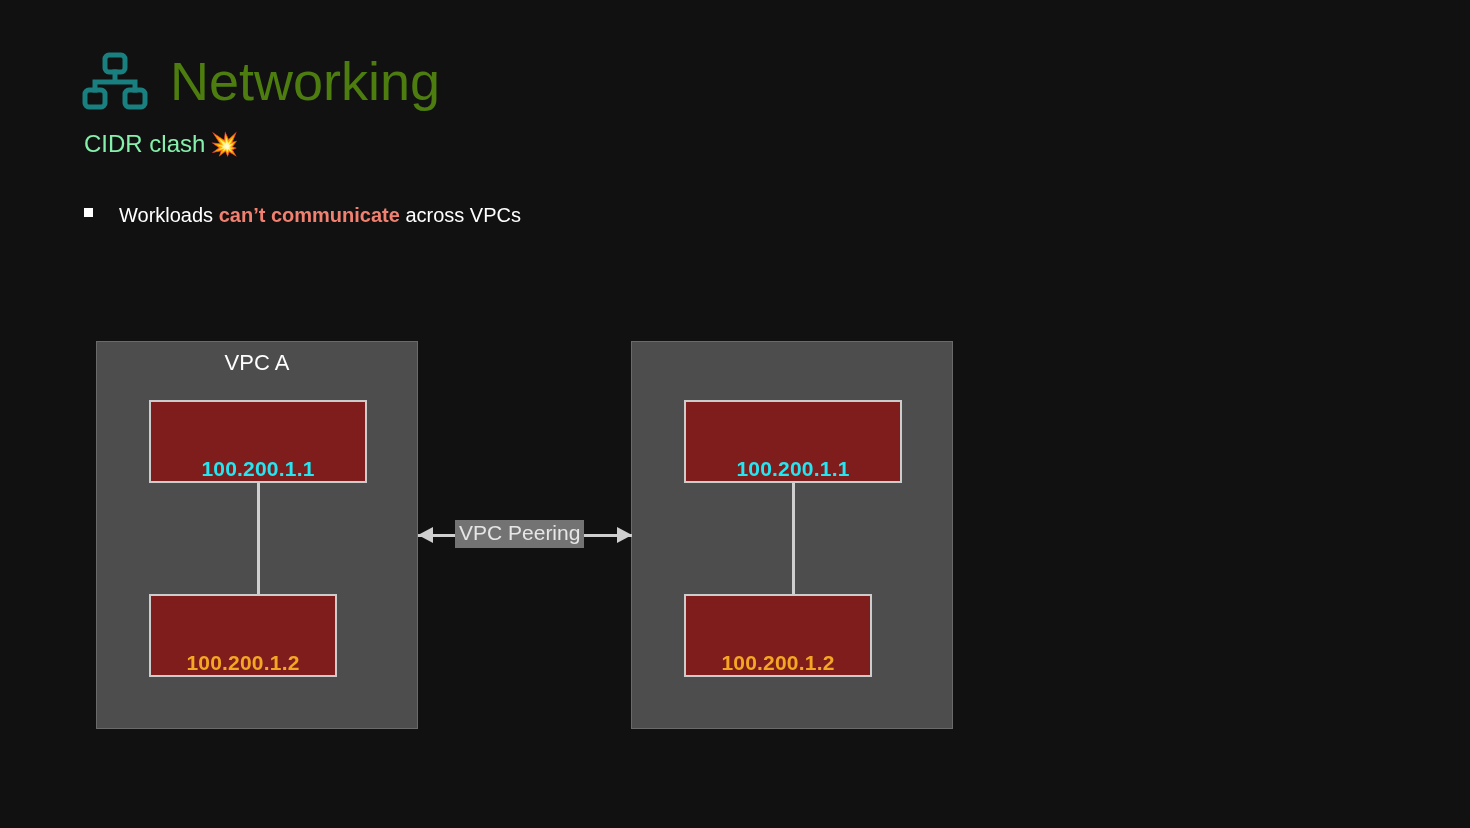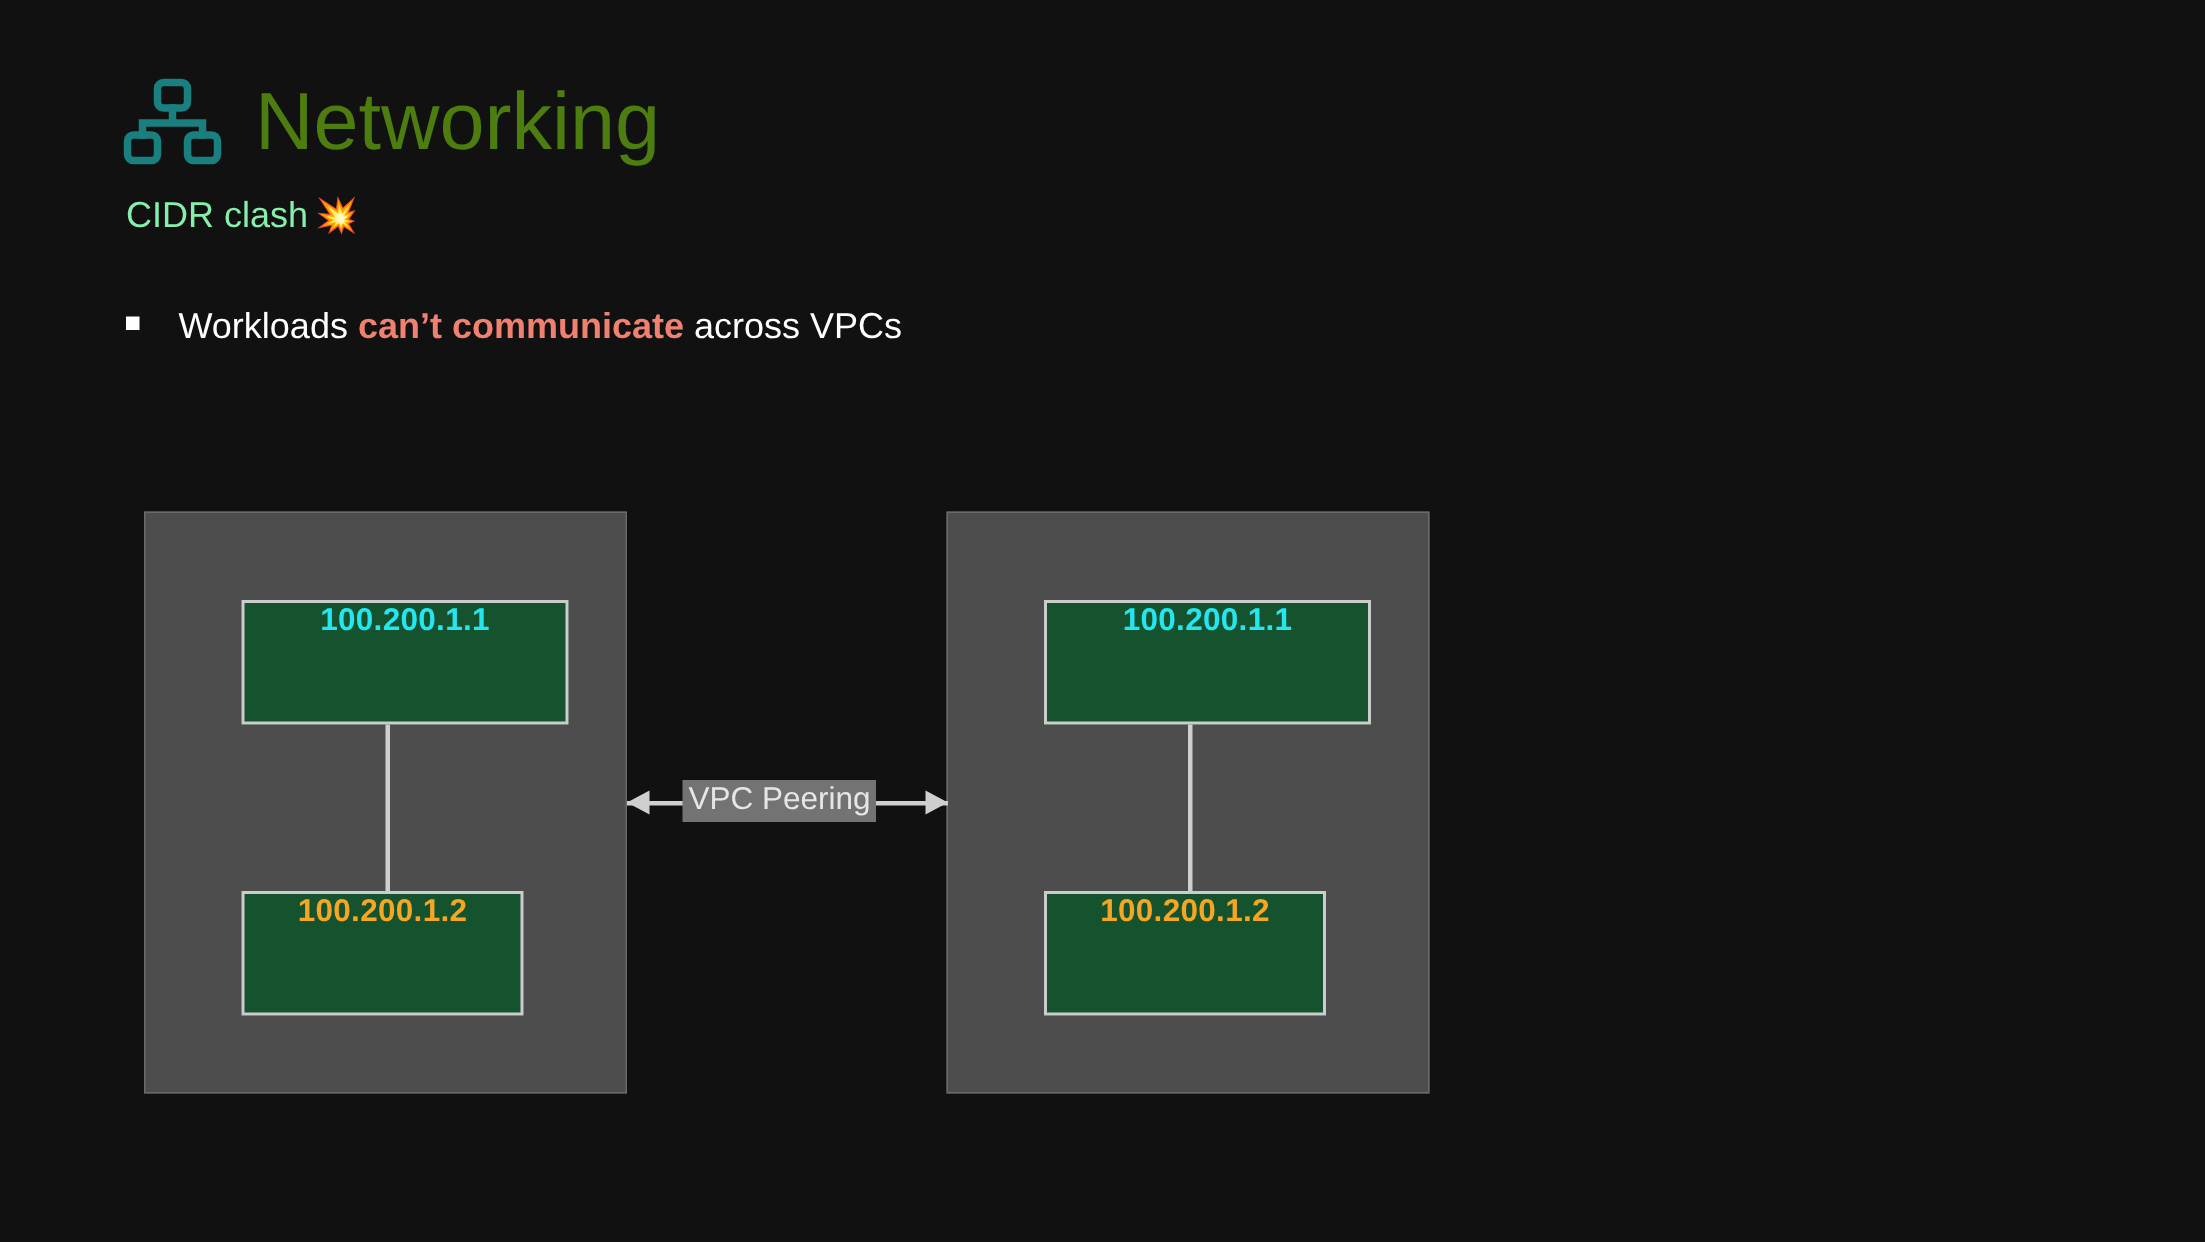--- a/index.html
+++ b/index.html
@@ -66,21 +66,21 @@
   .bullet-marker {
     width: 9px;
     height: 9px;
     background: #ffffff;
     flex: 0 0 auto;
     margin-right: 26px;
     position: relative;
     top: -5px;
   }
   .bullet-text {
-    font-size: 24px;
+    font-size: 20px;
     color: #ffffff;
     line-height: 1.25;
     white-space: nowrap;
   }
   .hl {
     color: #f0806f;
     font-weight: bold;
   }
 
   
@@ -106,27 +106,26 @@
     top: 8px;
     left: 0;
     width: 100%;
     text-align: center;
     font-size: 22px;
     color: #ffffff;
   }
 
   .ip-box {
     position: absolute;
-    background: #14532d;
+    background: #7f1d1d;
     border: 2px solid #cccccc;
     box-sizing: border-box;
     display: flex;
-    align-items: flex-start;
+    align-items: flex-end;
     justify-content: center;
-    margin-left: 12px;
   }
   .ip-text {
     font-size: 21px;
     font-weight: bold;
     letter-spacing: 0.2px;
   }
   .ip-cyan   { color: #25e5f0; }
   .ip-orange { color: #f5a623; }
 
   
@@ -208,20 +207,21 @@
     <span class="bullet-marker"></span>
     <span class="bullet-text"><span>Workloads </span><span class="hl">can’t communicate</span><span> across VPCs</span></span>
   </div>
 
 
 </div>
 
 <div id="diagram">
 
   <div class="vpc-box" id="vpc-a-box">
+    <div class="vpc-label">VPC A</div>
     <div class="ip-box ip-top">
       <span class="ip-text ip-cyan">100.200.1.1</span>
     </div>
     <div class="connector"></div>
     <div class="ip-box ip-bottom">
       <span class="ip-text ip-orange">100.200.1.2</span>
     </div>
   </div>
 
   <div class="vpc-box" id="vpc-b-box">

